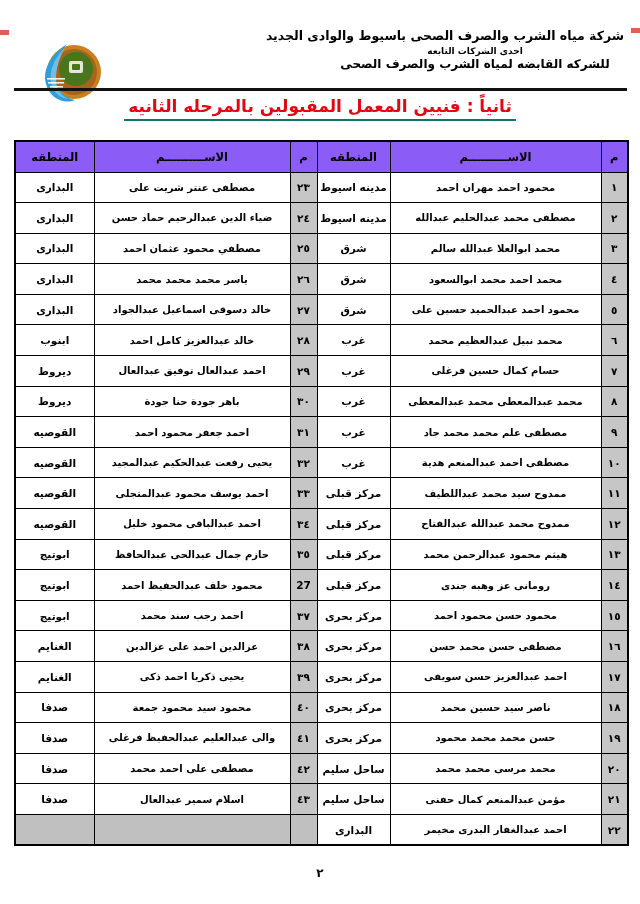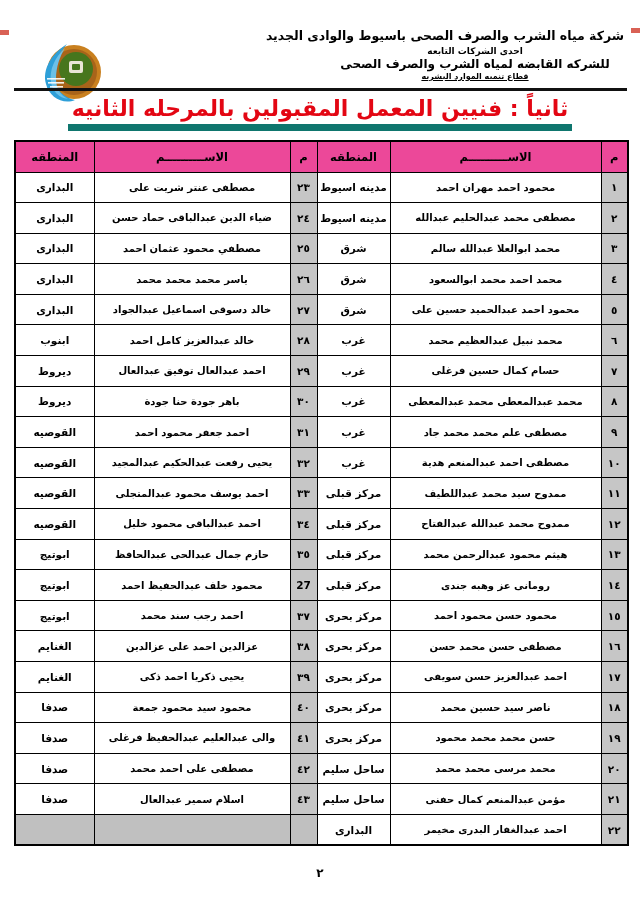--- a/index.html
+++ b/index.html
@@ -18,36 +18,36 @@
   .hdr-line3{font-size:12px;font-weight:bold;}
   .hdr-line4{font-size:8px;font-weight:bold;text-decoration:underline;}
   .logo{position:absolute;top:42px;left:38px;width:64px;height:64px;}
   .rule{position:absolute;top:88px;left:14px;width:613px;height:3px;background:#111;}
   .artifact{position:absolute;height:5px;width:9px;background:#d03a2b;opacity:.8;}
   .artifact.left{top:30px;left:0;}
   .artifact.right{top:28px;right:0;}
   
   .title-wrap{position:absolute;top:96px;left:0;width:640px;text-align:center;}
   .title{
-    display:inline-block;font-size:22px;font-weight:bold;color:#e30613;
-    border-bottom:7px solid #0f766e;padding:0 4px 3px;letter-spacing:.2px;
+    display:inline-block;font-size:17px;font-weight:bold;color:#e30613;
+    border-bottom:2px solid #0f766e;padding:0 4px 3px;letter-spacing:.2px;
   }
   
   .tbl-wrap{position:absolute;top:140px;left:14px;}
   table{
     border-collapse:collapse;table-layout:fixed;width:613px;
     border:2px solid #000;
   }
   th,td{
     border:1px solid #000;text-align:center;vertical-align:middle;
     font-weight:bold;overflow:hidden;white-space:nowrap;padding:0 2px;
   }
   thead tr{height:31px;}
   tbody tr{height:30.6px;}
-  th{background:#ec4899;font-size:11.5px;margin-left:36px;}
+  th{background:#8b5cf6;font-size:11.5px;margin-left:36px;}
   td.num-cell{background:#c6c6c6;font-size:10.5px;text-align:center;}
   td.name-cell{font-size:10px;}
   td.region-cell{font-size:10.5px;}
   td.shaded{background:#c0c0c0;}
   
   .page-num{position:absolute;top:866px;left:0;width:640px;text-align:center;
     font-size:12px;font-weight:bold;}
 </style>
 </head>
 <body>
@@ -67,21 +67,20 @@
     <rect x="9" y="36" width="18" height="1.6" fill="#fff" opacity=".9"></rect>
     <rect x="10" y="40" width="16" height="1.6" fill="#fff" opacity=".9"></rect>
     <rect x="12" y="44" width="13" height="1.6" fill="#fff" opacity=".9"></rect>
   </svg>
 </div>
 
 <div class="hdr-text">
   <div class="hdr-line1">شركة مياه الشرب والصرف الصحى باسيوط والوادى الجديد</div>
   <div class="hdr-line2">احدى الشركات التابعه</div>
   <div class="hdr-line3">للشركه القابضه لمياه الشرب والصرف الصحى</div>
-  <div class="hdr-line4">قطاع تنميه الموارد البشريه</div>
 </div>
 
 <div class="rule"></div>
 
 <div class="title-wrap">
   <span class="title">ثانياً : فنيين المعمل المقبولين بالمرحله الثانيه</span>
 </div>
 
 <div class="tbl-wrap">
   <table>
@@ -110,21 +109,21 @@
           <td class="region-cell">مدينه اسيوط</td>
           <td class="num-cell">٢٣</td>
           <td class="name-cell">مصطفى عنتر شريت على</td>
           <td class="region-cell">البدارى</td>
         </tr>
         <tr>
           <td class="num-cell">٢</td>
           <td class="name-cell">مصطفى محمد عبدالحليم عبدالله</td>
           <td class="region-cell">مدينه اسيوط</td>
           <td class="num-cell">٢٤</td>
-          <td class="name-cell">ضياء الدين عبدالباقى حماد حسن</td>
+          <td class="name-cell">ضياء الدين عبدالرحيم حماد حسن</td>
           <td class="region-cell">البدارى</td>
         </tr>
         <tr>
           <td class="num-cell">٣</td>
           <td class="name-cell">محمد ابوالعلا عبدالله سالم</td>
           <td class="region-cell">شرق</td>
           <td class="num-cell">٢٥</td>
           <td class="name-cell">مصطفي محمود عثمان احمد</td>
           <td class="region-cell">البدارى</td>
         </tr>

